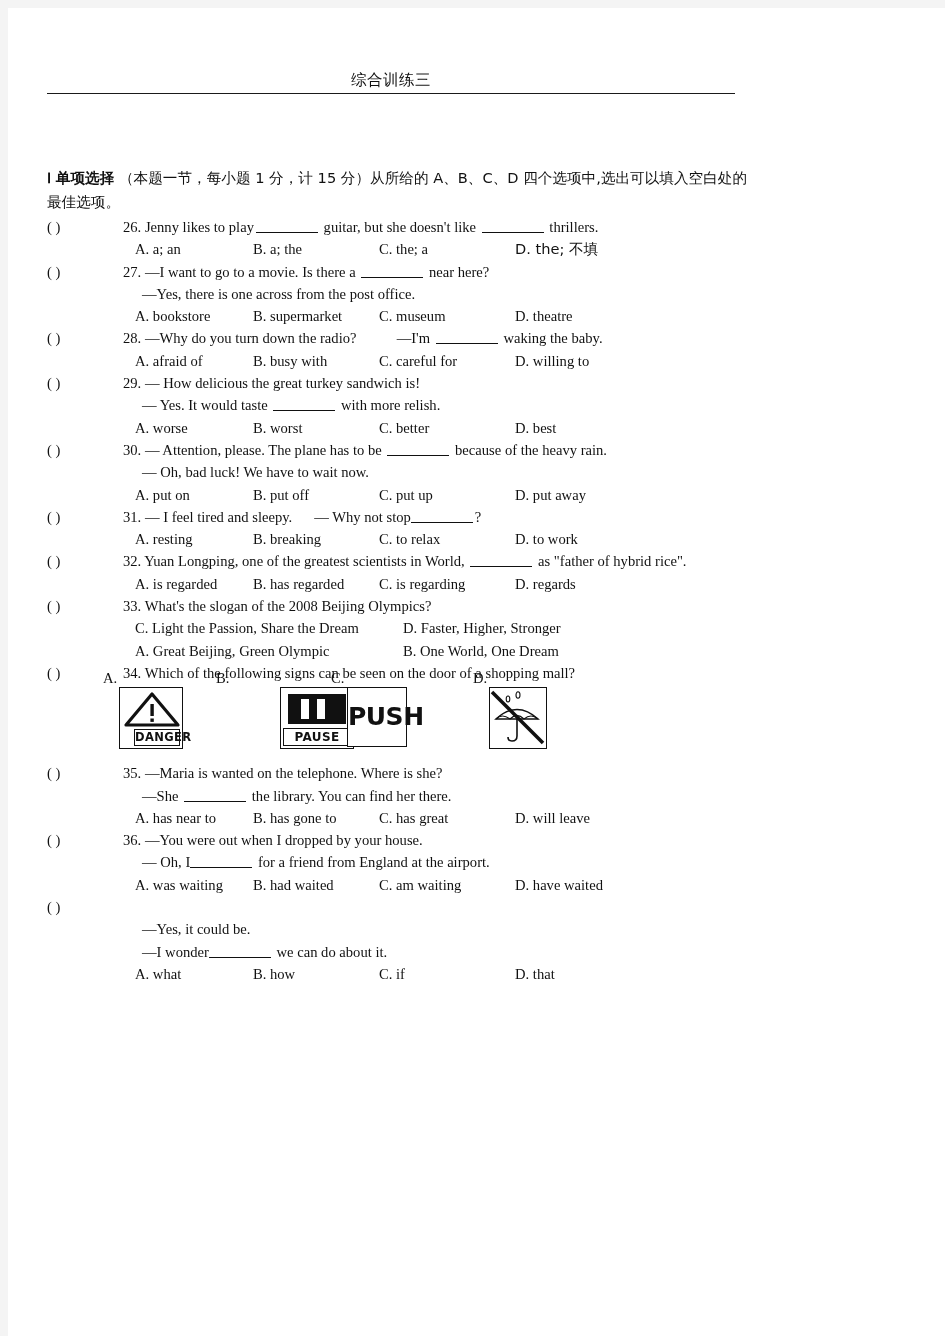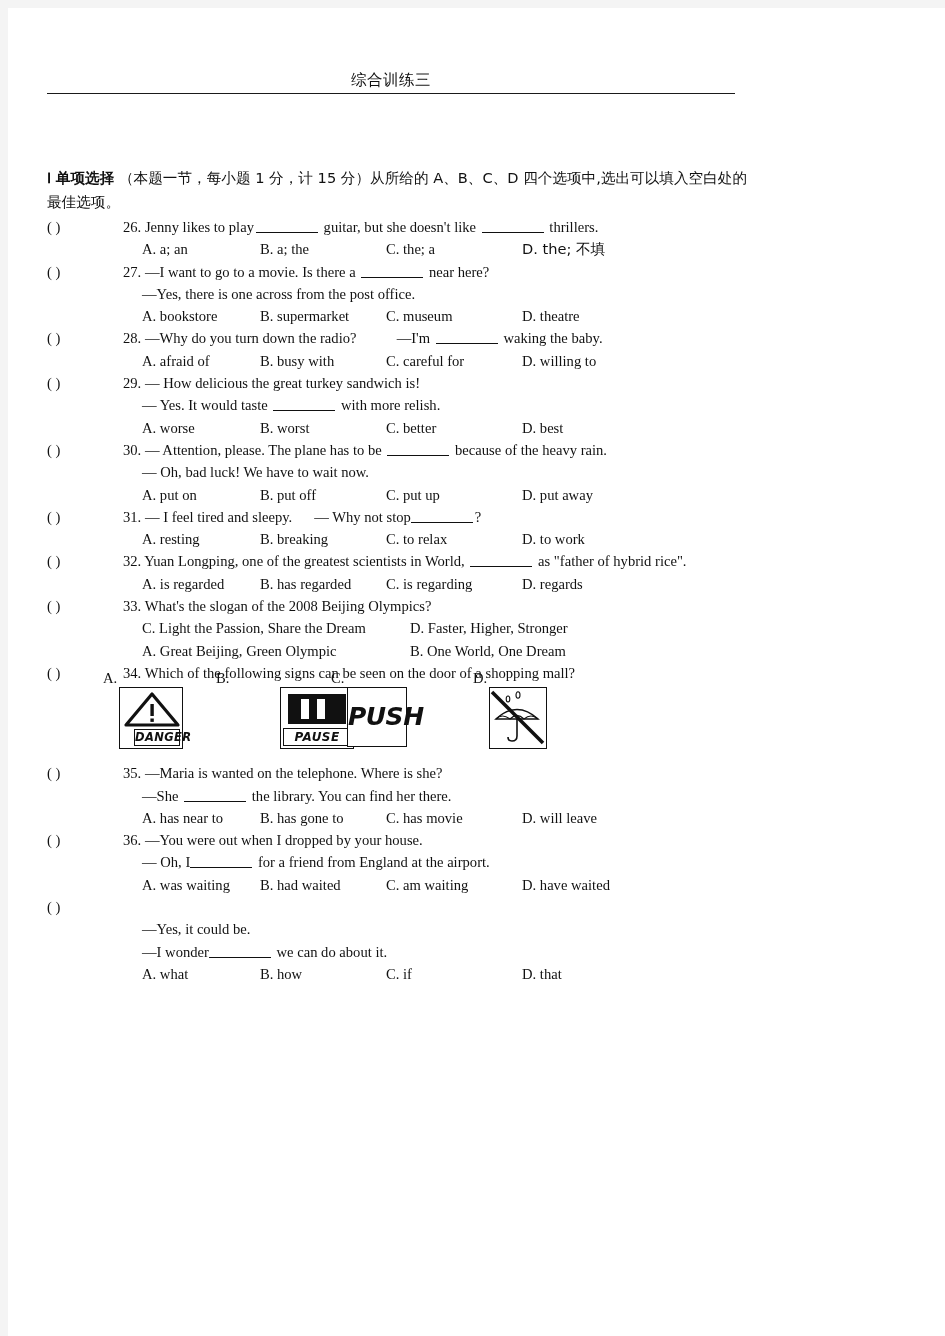--- a/index.html
+++ b/index.html
@@ -109,21 +109,21 @@
     width: 62px;
     vertical-align: -1px;
     margin: 0 2px;
   }
   .blank.tight { margin-left: 0; }
   .cn { font-family: "DejaVu Sans", sans-serif; font-size: 14.6px; }
 
   
   .opts {
     position: relative;
-    left: 95px;
+    left: 88px;
     height: 22.3px;
     line-height: 22.3px;
     white-space: nowrap;
   }
   .opt {
     display: inline-block;
     vertical-align: top;
   }
   .opt.w1 { width: 118px; }
   .opt.w2 { width: 126px; }
@@ -150,21 +150,20 @@
     font-family: "Liberation Serif", serif;
     color: #111;
   }
   .signbox {
     position: absolute;
     left: 16px;
     top: 0;
     background: #fff;
     border: 1.6px solid #111;
     box-sizing: border-box;
-    font-style: italic;
   }
 
   
   .sg-a { width: 64px; height: 62px; }
   .tri-wrap {
     position: absolute;
     left: 0; top: 2px; width: 100%; height: 38px;
   }
   .danger-label {
     position: absolute;
@@ -407,21 +406,21 @@
 
     <div class="q">
       <div class="qline">
         <span class="paren">(        )</span>
         <span class="stem"><span>35.</span> <span>—Maria is wanted on the telephone. Where is she?</span></span>
       </div>
       <div class="qline">
         <span class="cont"><span>—She</span> <span class="blank"></span> <span>the library. You can find her there.</span></span>
       </div>
       <div class="opts">
-        <span class="opt w1">A. has near to</span><span class="opt w2">B. has gone to</span><span class="opt w3">C. has movie</span><span class="opt">D. will leave</span>
+        <span class="opt w1">A. has near to</span><span class="opt w2">B. has gone to</span><span class="opt w3">C. has great</span><span class="opt">D. will leave</span>
       </div>
     </div>
 
     <div class="q">
       <div class="qline">
         <span class="paren">(        )</span>
         <span class="stem"><span>36.</span> <span>—You were out when I dropped by your house.</span></span>
       </div>
       <div class="qline">
         <span class="cont"><span>— Oh, I</span><span class="blank tight"></span> <span>for a friend from England at the airport.</span></span>

